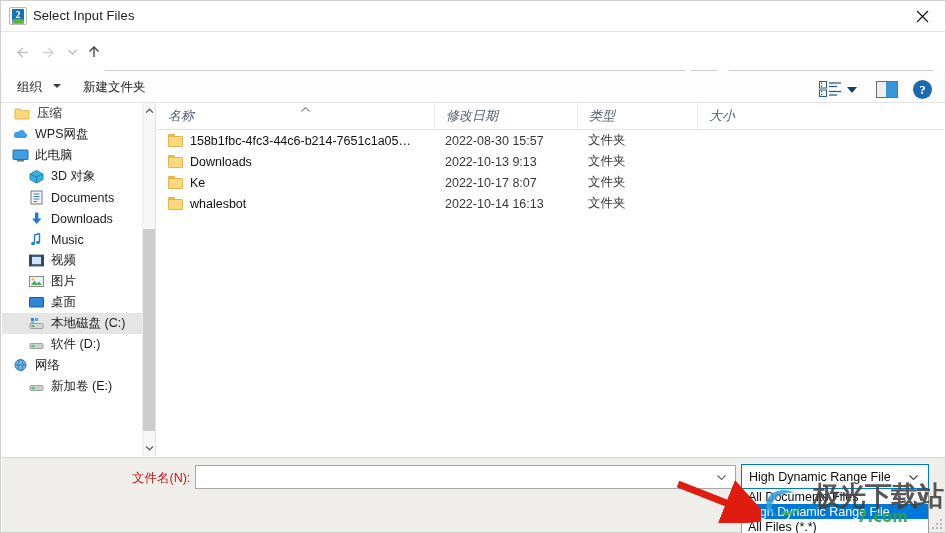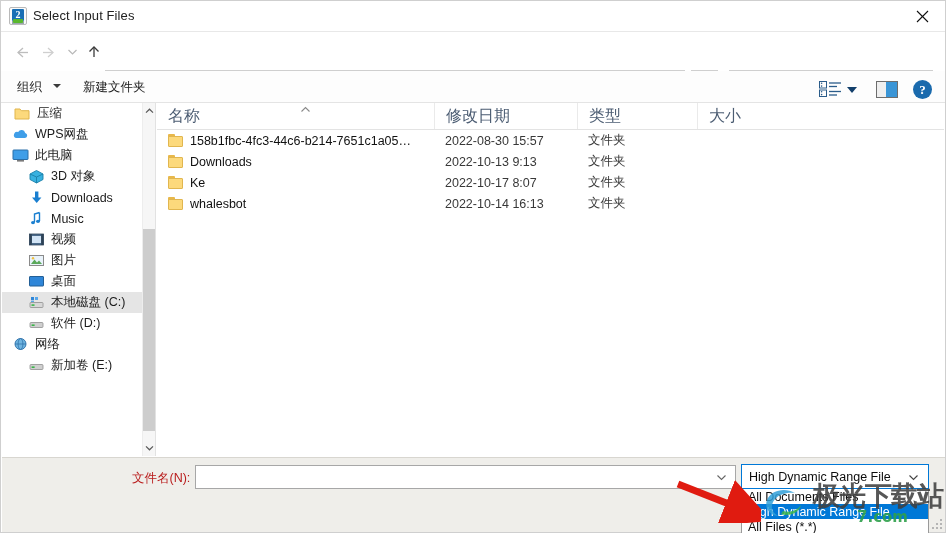--- a/index.html
+++ b/index.html
@@ -69,21 +69,21 @@
   .sb-arrow{position:absolute;left:0;width:12px;height:16px;display:flex;align-items:center;justify-content:center;color:#5a5a5a;font-size:9px;}
   .sb-up{top:0;}
   .sb-down{bottom:0;}
   .sb-thumb{position:absolute;left:0;top:126px;width:12px;height:202px;background:#cdcdcd;}
 
   .splitter{position:absolute;left:154px;top:102px;width:1px;height:353px;background:#e2e2e2;}
 
   
   .filepane{position:absolute;left:156px;top:102px;width:787px;height:353px;background:#fff;}
   .colhead{position:absolute;left:0;top:0;width:787px;height:27px;border-bottom:1px solid #e3e3e3;box-sizing:border-box;}
-  .col{position:absolute;top:0;height:26px;display:flex;align-items:center;font-size:16px;color:#4c5d73;border-left:1px solid #eaeaea;box-sizing:border-box;padding-left:11px;white-space:nowrap;}
+  .col{position:absolute;top:0;height:26px;display:flex;align-items:center;font-size:13px;color:#4c5d73;border-left:1px solid #eaeaea;box-sizing:border-box;padding-left:11px;white-space:nowrap;font-style:italic;}
   .col.first{border-left:none;}
   .sortmark{position:absolute;left:143px;top:2px;color:#7d7d7d;font-size:9px;}
   .rows{position:absolute;left:0;top:27px;width:787px;}
   .row{height:21px;display:flex;align-items:center;font-size:12.5px;color:#111;}
   .cell{white-space:nowrap;overflow:hidden;text-overflow:ellipsis;box-sizing:border-box;}
   .c-name{width:277px;display:flex;align-items:center;padding-left:11px;}
   .c-date{width:143px;color:#383838;padding-left:11px;}
   .c-type{width:120px;color:#383838;padding-left:11px;}
   .c-size{width:120px;color:#383838;padding-left:11px;}
   .f-ico{width:15px;height:13px;margin-right:7px;position:relative;flex:none;}
@@ -266,20 +266,32 @@
       <span class="side-ico">
         <svg width="17" height="15" viewBox="0 0 17 15">
           <path d="M8.5 1.5 L15 5 L15 10.5 L8.5 14 L2 10.5 L2 5 Z" fill="#37b1e0" stroke="#1a7fa8" stroke-width="0.9"></path>
           <path d="M2 5 L8.5 8 L15 5" fill="none" stroke="#1a7fa8" stroke-width="0.9"></path>
           <path d="M8.5 8 L8.5 14" stroke="#1a7fa8" stroke-width="0.9"></path>
         </svg>
       </span>
       <span class="side-label">3D 对象</span>
     </div>
 
+    <div class="side-item indent2">
+      <span class="side-ico">
+        <svg width="17" height="15" viewBox="0 0 17 15">
+          <rect x="3" y="1" width="11" height="13" fill="#f4f4f4" stroke="#7a7a7a" stroke-width="1"></rect>
+          <line x1="5.5" y1="4" x2="11.5" y2="4" stroke="#3f7fbf" stroke-width="1"></line>
+          <line x1="5.5" y1="6.5" x2="11.5" y2="6.5" stroke="#3f7fbf" stroke-width="1"></line>
+          <line x1="5.5" y1="9" x2="11.5" y2="9" stroke="#3f7fbf" stroke-width="1"></line>
+          <line x1="5.5" y1="11.5" x2="9" y2="11.5" stroke="#3f7fbf" stroke-width="1"></line>
+        </svg>
+      </span>
+      <span class="side-label">Documents</span>
+    </div>
 
     <div class="side-item indent2">
       <span class="side-ico">
         <svg width="17" height="15" viewBox="0 0 17 15">
           <rect x="7" y="1.5" width="3.4" height="6.5" fill="#1a7fd0"></rect>
           <path d="M4 7.5 L8.7 13 L13.4 7.5 Z" fill="#1a7fd0"></path>
         </svg>
       </span>
       <span class="side-label">Downloads</span>
     </div>

